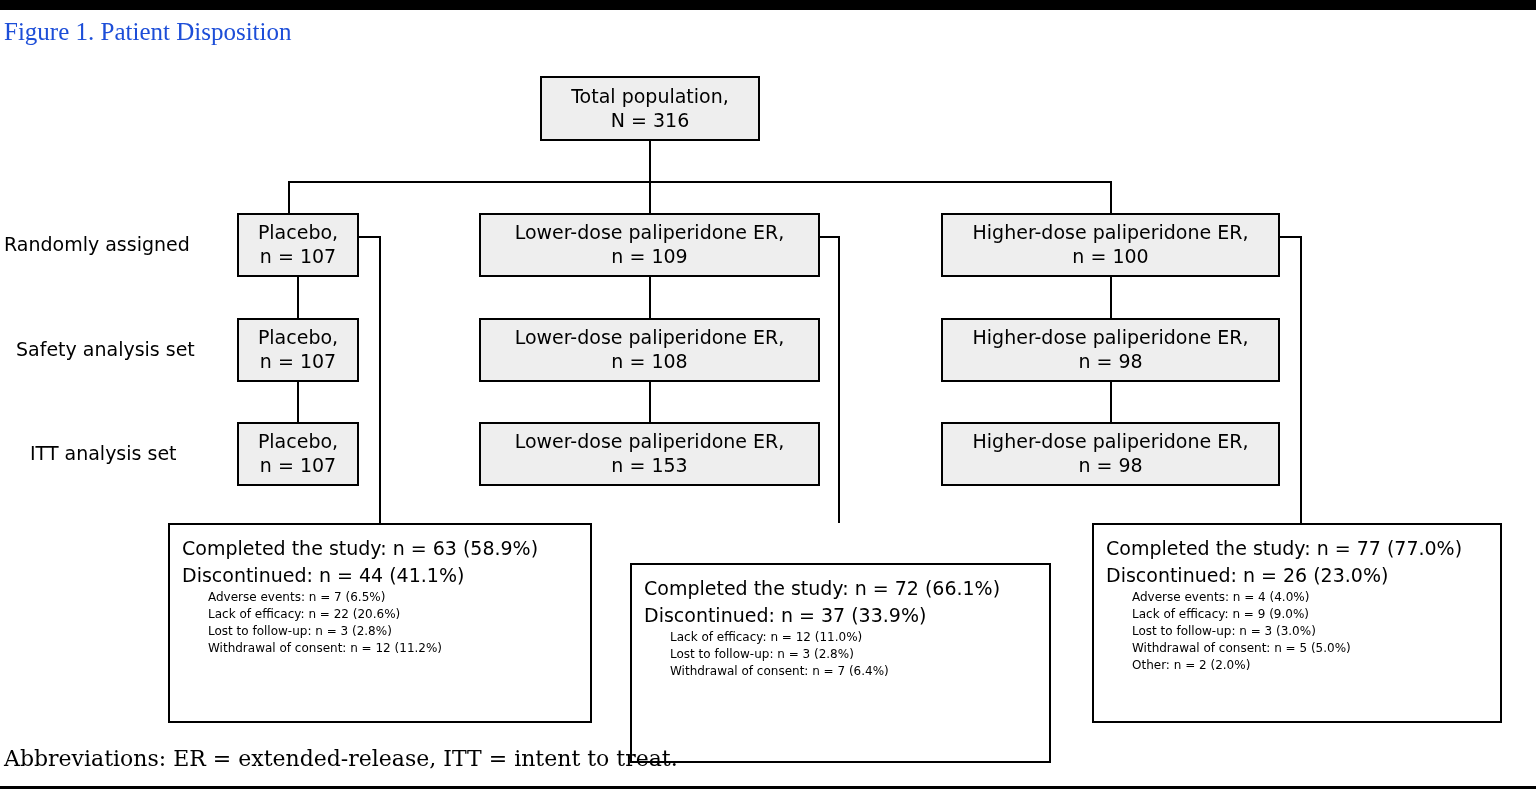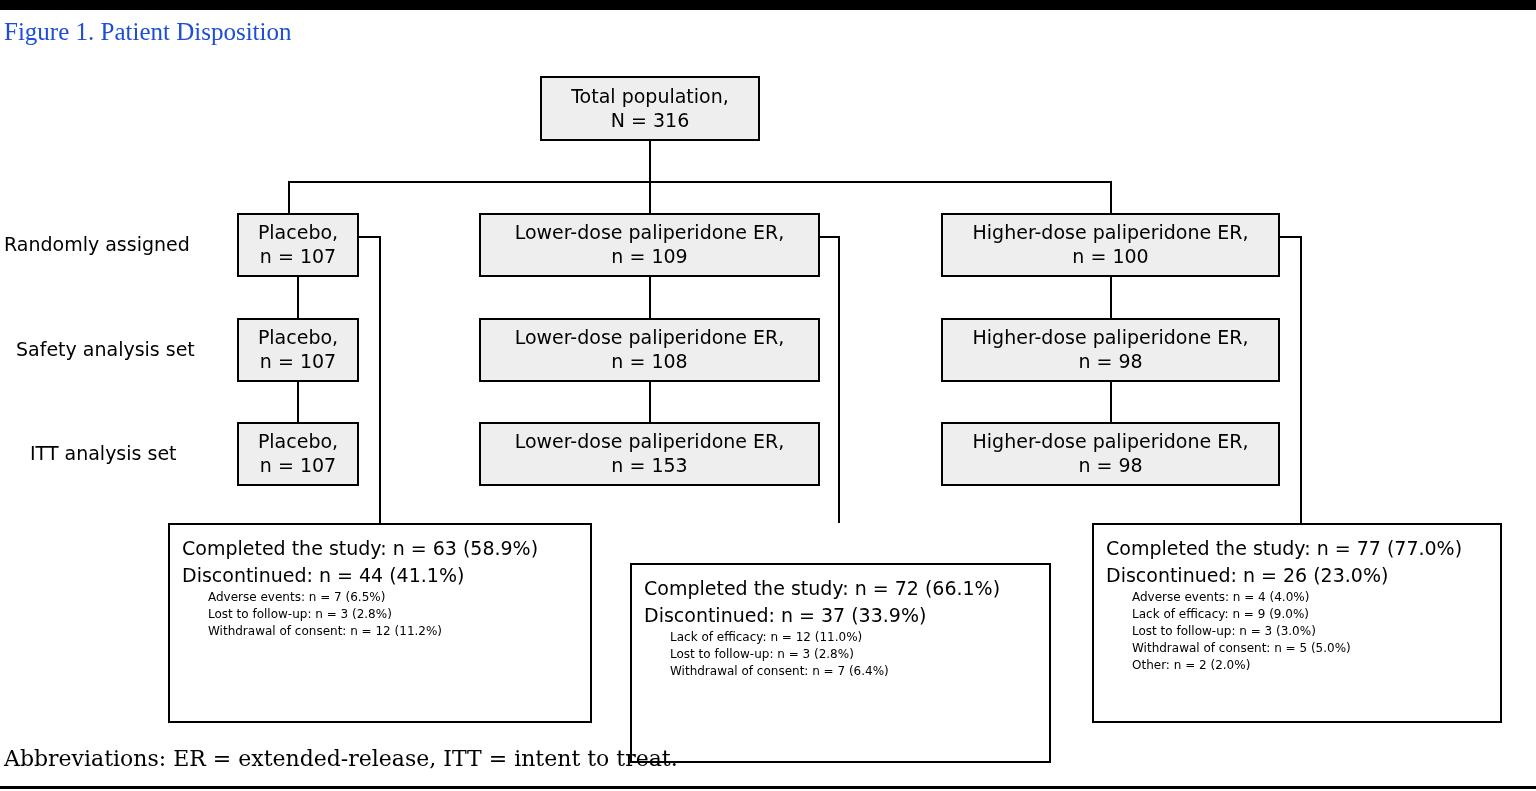--- a/index.html
+++ b/index.html
@@ -129,20 +129,21 @@
     <div class="l2">n = 107</div>
   </div>
 
   <div class="ln hline" style="left:359px; top:236px; width:22px;"></div>
   <div class="ln vline" style="left:379px; top:236px; height:287px;"></div>
 
   <div class="outcome" style="left:168px; top:523px; width:424px; height:200px;">
     <div class="main">Completed the study: n = 63 (58.9%)</div>
     <div class="main">Discontinued: n = 44 (41.1%)</div>
     <div class="sub">Adverse events: n = 7 (6.5%)</div>
+    <div class="sub">Lack of efficacy: n = 22 (20.6%)</div>
     <div class="sub">Lost to follow-up: n = 3 (2.8%)</div>
     <div class="sub">Withdrawal of consent: n = 12 (11.2%)</div>
   </div>
 
   <div class="box" style="left:479px; top:213px; width:341px; height:64px;">
     <div class="l1">Lower-dose paliperidone ER,</div>
     <div class="l2">n = 109</div>
   </div>
   <div class="ln vline" style="left:649px; top:277px; height:41px;"></div>
   <div class="box" style="left:479px; top:318px; width:341px; height:64px;">

